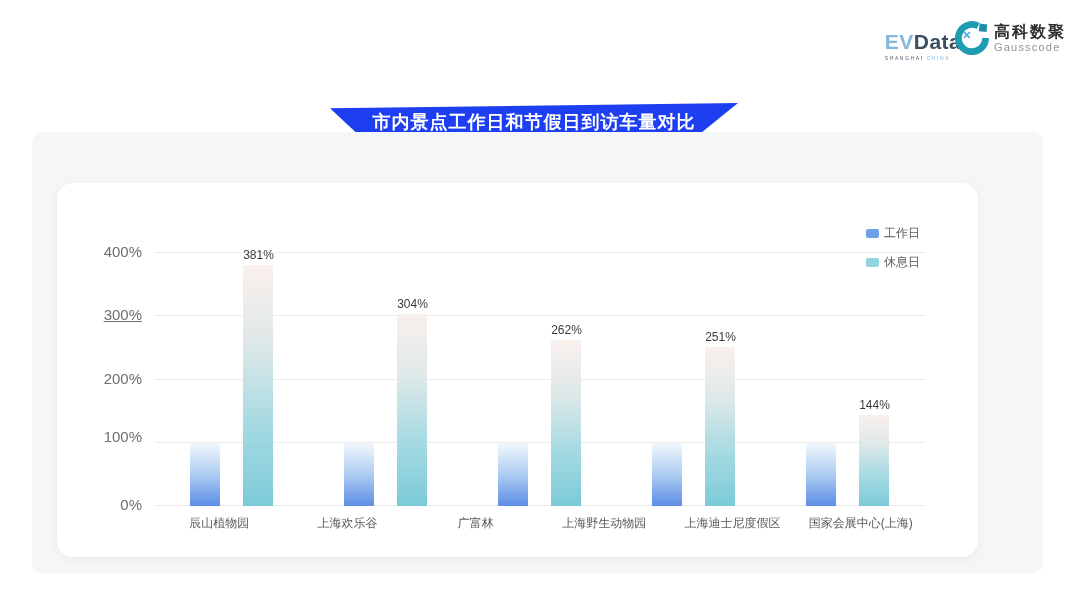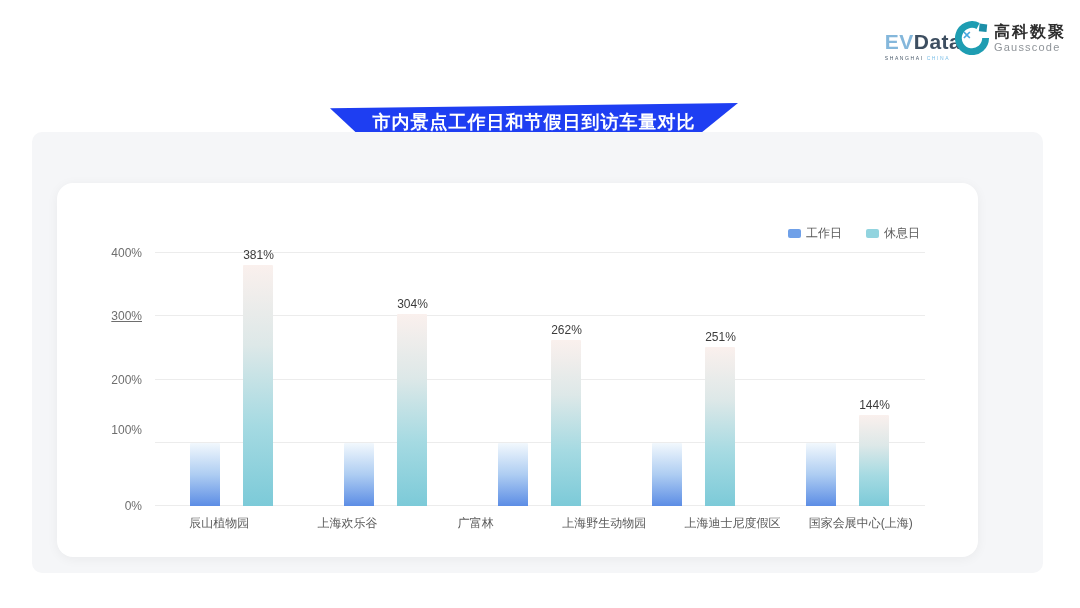--- a/index.html
+++ b/index.html
@@ -28,30 +28,30 @@
             display:flex; justify-content:center; padding-top:7px; }
   .ribbon span { color:#ffffff; font-size:18px; font-weight:bold; letter-spacing:1px; }
 
   
   .panel { position:absolute; left:32px; top:132px; width:1011px; height:441px;
            background:#f5f6f8; border-radius:10px; }
   .card  { position:absolute; left:25px; top:51px; width:921px; height:374px;
            background:#ffffff; border-radius:16px; box-shadow:0 2px 12px rgba(0,0,0,.05); }
 
   
-  .legend { position:absolute; top:42px; right:58px; display:flex; gap:24px; }
+  .legend { position:absolute; top:42px; right:58px; display:flex; gap:12px;flex-direction:column; }
   .legend .item { display:flex; align-items:center; gap:5px; cursor:pointer; }
   .legend .swatch { width:13px; height:9px; border-radius:2px; }
   .legend .lbl { font-size:12px; color:#5a5a5a; }
 
   
   .chart { position:absolute; left:98px; top:70px; width:770px; }
   .plot-area { position:relative; height:253px; }
   .gridline { position:absolute; left:0; right:0; height:1px; background:#ececec; }
-  .ytick { position:absolute; right:calc(100% + 13px); font-size:12px; color:#6e6e6e; white-space:nowrap;margin-left:24px; }
+  .ytick { position:absolute; right:calc(100% + 13px); font-size:15px; color:#6e6e6e; white-space:nowrap;margin-left:24px; }
   .bar-groups { position:absolute; left:0; right:0; top:0; bottom:0; display:flex; }
   .group { flex:1; display:flex; align-items:flex-end; justify-content:center; gap:23px; height:100%; }
   .bar-col { display:flex; flex-direction:column; align-items:center; justify-content:flex-end; }
   .data-label { font-size:12px; color:#3c3c3c; margin-bottom:3px; white-space:nowrap; }
   .bar { width:30px; border-radius:1px 1px 0 0; }
   .cat-labels { display:flex; margin-top:9px;justify-content:center; }
   .cat-labels .cat { flex:1; text-align:center; font-size:12px; color:#5a5a5a; white-space:nowrap; }
 </style>
 </head>
 <body>
@@ -88,21 +88,21 @@
           <span class="swatch" style="background: rgb(146, 212, 223);"></span>
           <span class="lbl">休息日</span>
         </div>
       </div>
 
     <div class="chart">
       <div class="plot-area">
           <div class="gridline" style="bottom: 0px;"></div>
           <span class="ytick" style="bottom: -7px;">0%</span>
           <div class="gridline" style="bottom: 63.25px;"></div>
-          <span class="ytick" style="bottom: 69px;">100%</span>
+          <span class="ytick" style="bottom: 61px;">100%</span>
           <div class="gridline" style="bottom: 126.5px;"></div>
           <span class="ytick" style="bottom: 119.5px;">200%</span>
           <div class="gridline" style="bottom: 189.75px;"></div>
           <span class="ytick" style="bottom: 182.75px; text-decoration: underline;">300%</span>
           <div class="gridline" style="bottom: 253px;"></div>
           <span class="ytick" style="bottom: 246px;">400%</span>
           <div class="bar-groups">
             <div class="group">
               <div class="bar-col">
                 <div class="bar" style="height: 63px; background: linear-gradient(rgb(242, 248, 253), rgb(174, 205, 242), rgb(92, 141, 229));"></div>

